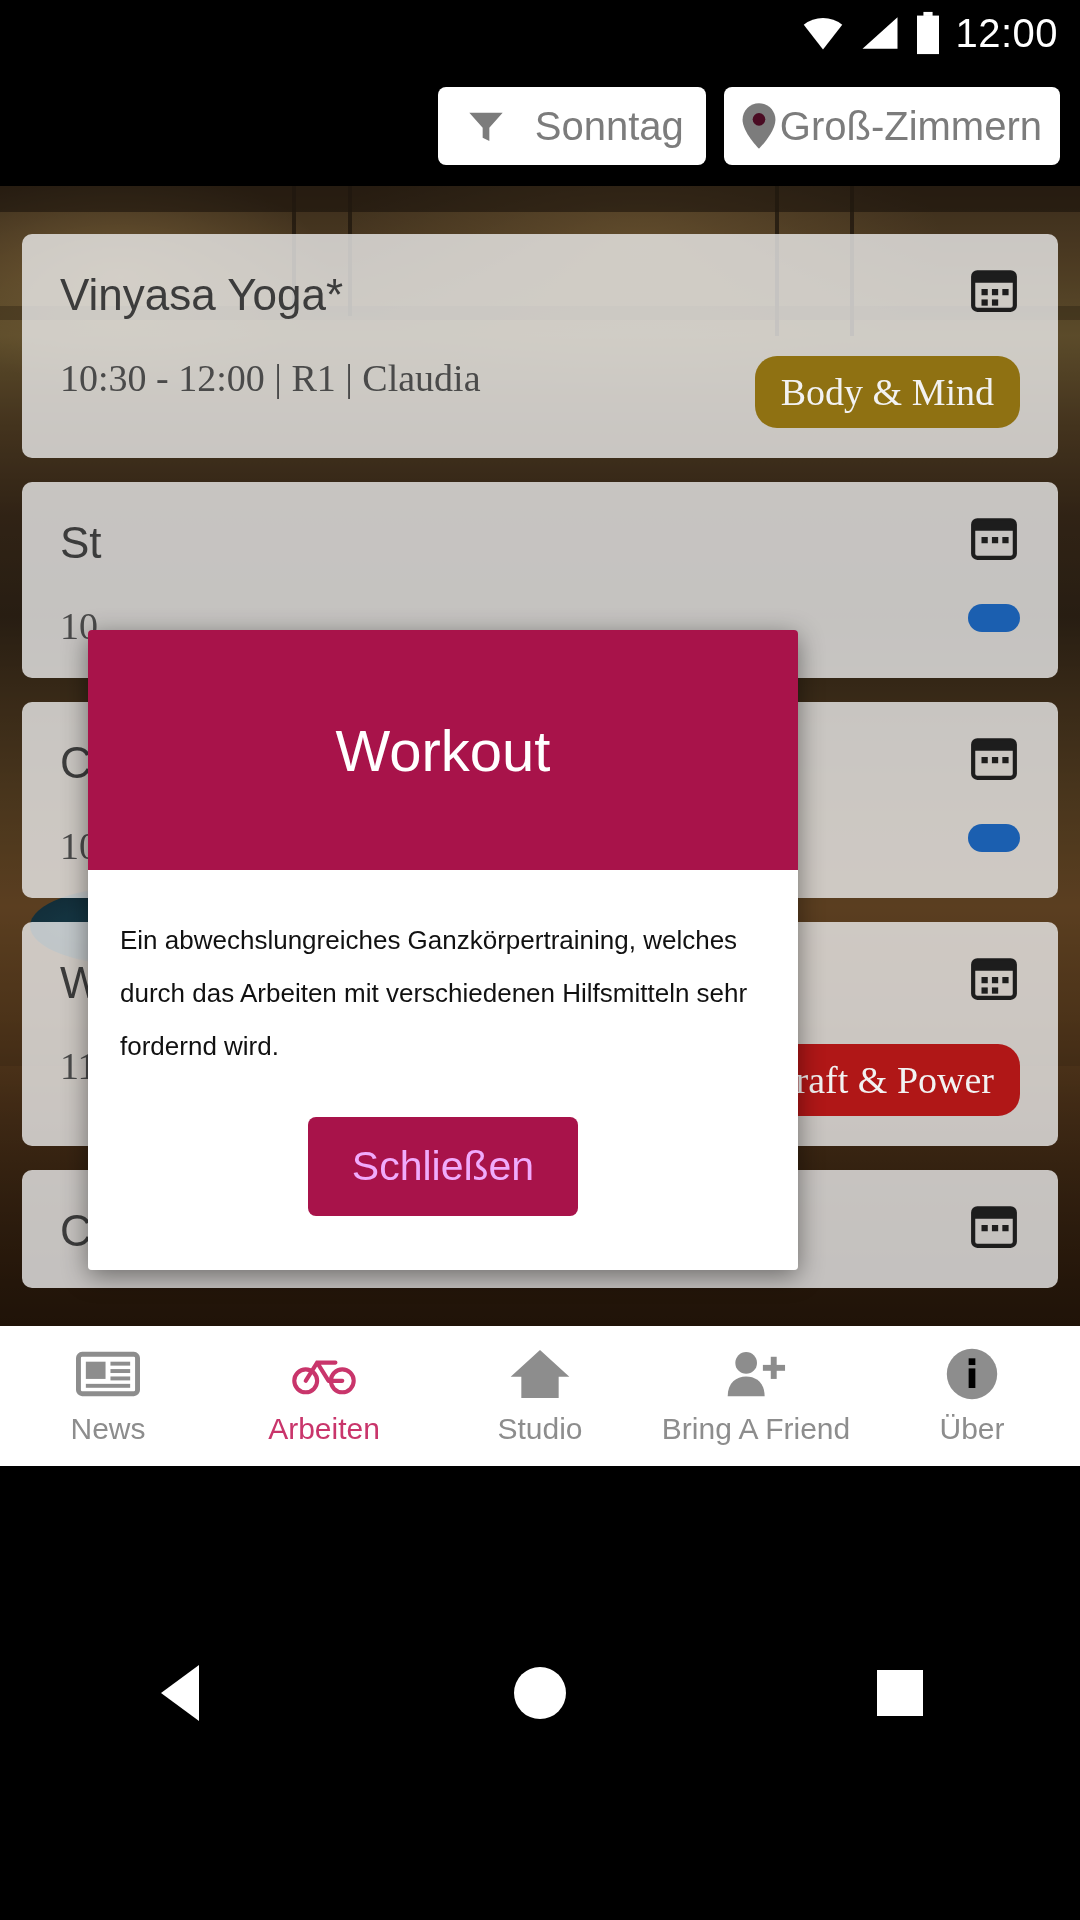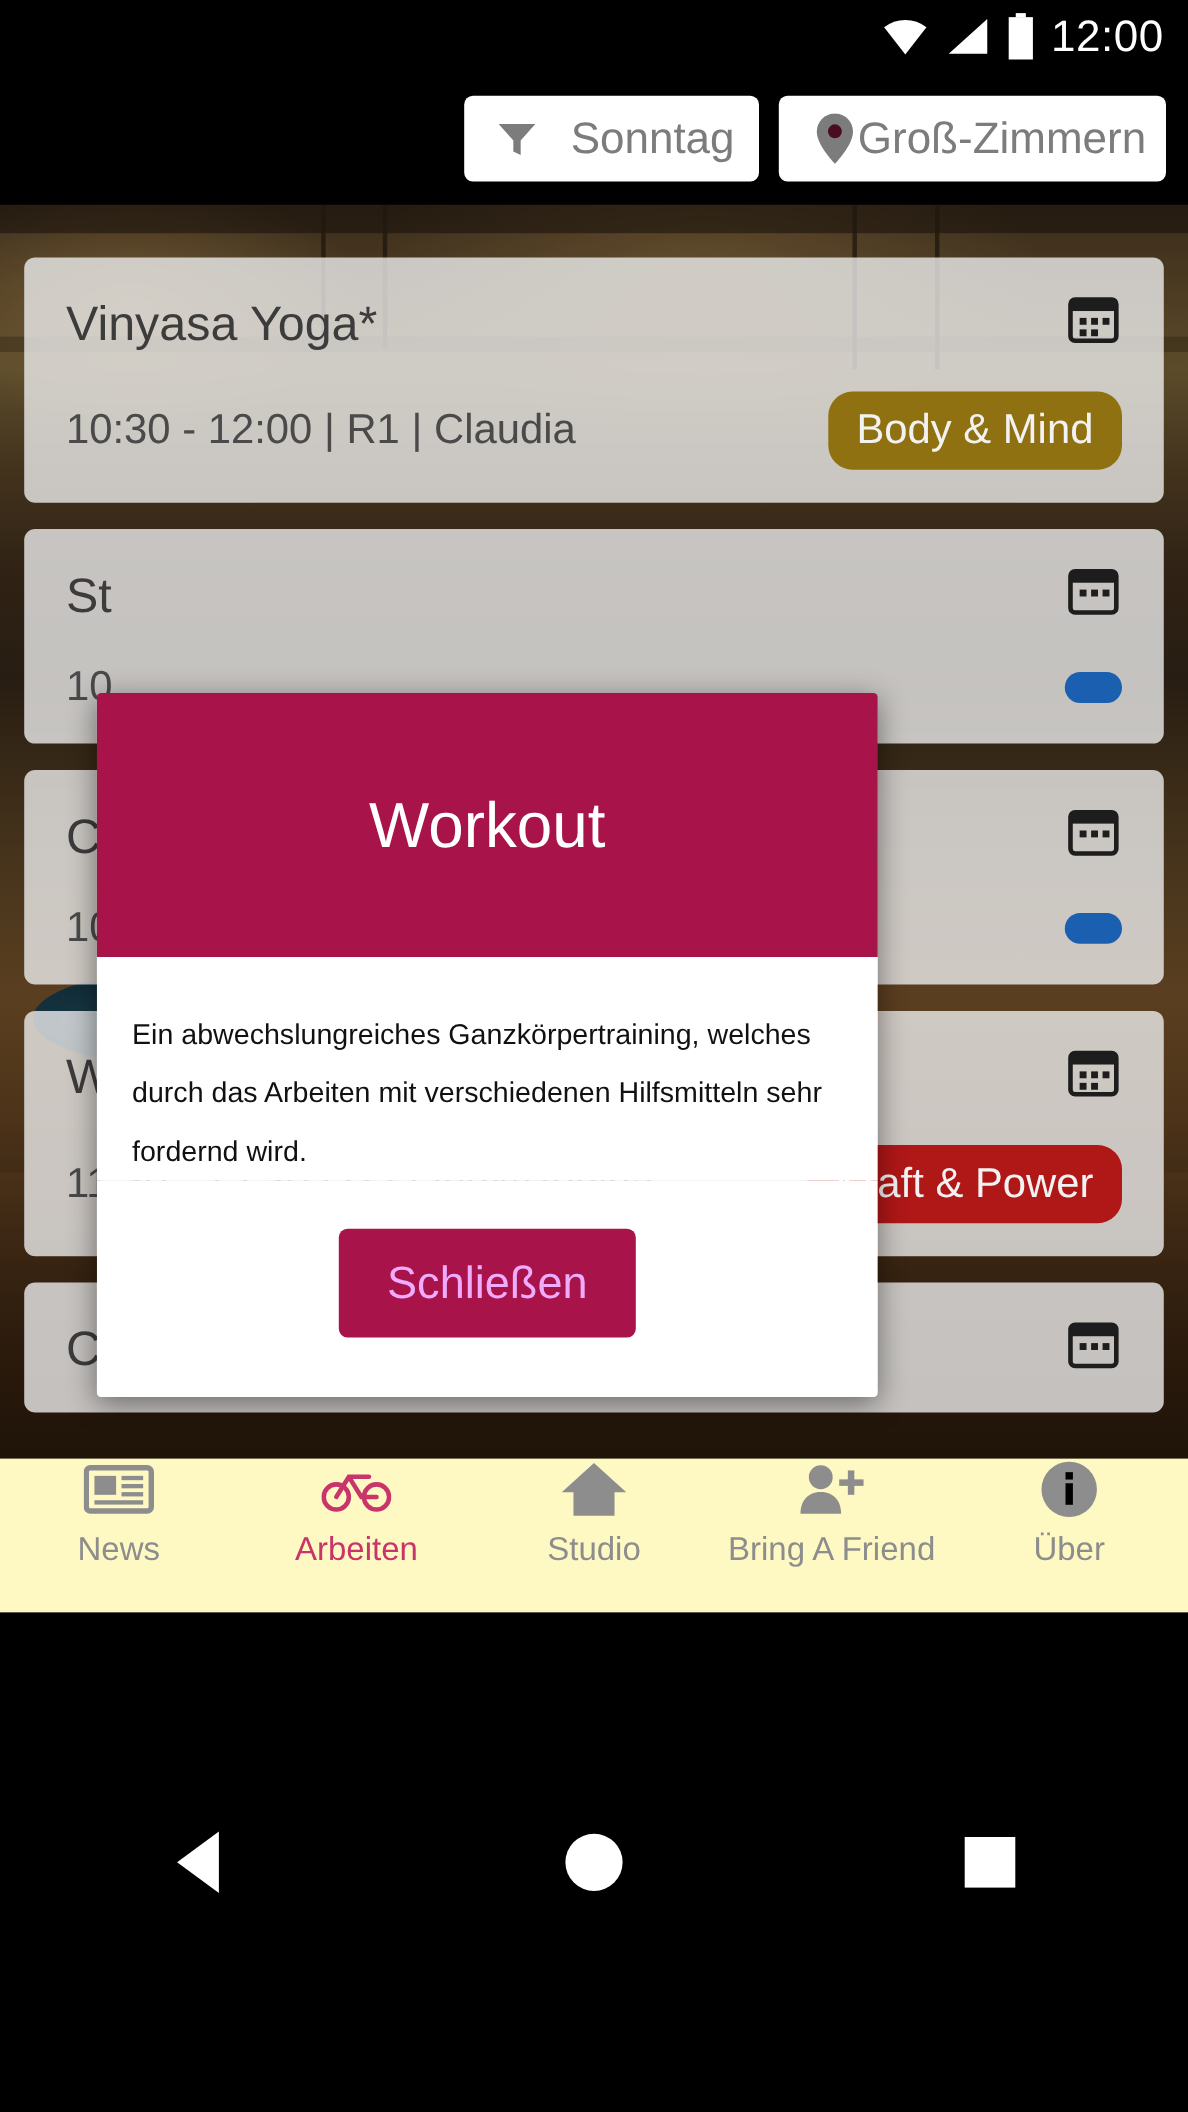--- a/index.html
+++ b/index.html
@@ -38,50 +38,50 @@
   .sb-icon { display:block; }
   #clock { color:#fff; font-size:40px; line-height:40px; letter-spacing:.5px; }
 
   
   #filterbar { position:absolute; left:0; top:66px; width:1080px; height:120px; background:#000;
       display:flex; align-items:center; justify-content:flex-end; gap:18px; padding-right:20px; z-index:40; }
   .chip { height:78px; background:#ffffff; border-radius:8px; display:flex; align-items:center;
       gap:0px; padding:0 26px; }
   .chip .lbl { color:#7c7c7c; font-size:40px; white-space:nowrap; }
   #chip-day { width:268px; justify-content:space-between; padding:0 22px 0 28px; }
-  #chip-loc { padding:0 18px 0 30px; }
+  #chip-loc { padding:0 18px 0 14px; }
   .ico-funnel { width:40px; height:40px; fill:#7c7c7c; }
   .ico-pin { width:42px; height:46px; fill:#7c7c7c; }
 
   
   #list { position:absolute; left:0; top:186px; width:1080px; height:804px; z-index:20;
       padding:48px 22px 0 22px; }
   .card { width:1036px; border-radius:10px; background:rgba(236,236,236,.80);
       margin-bottom:24px; padding:34px 38px 30px 38px; position:relative; }
   .card-title { font-size:44px; color:#3c3c3c; font-weight:400; line-height:54px; }
-  .card-row { margin-top:34px; display:flex; align-items:center; justify-content:space-between; }
+  .card-row { margin-top:34px; display:flex; align-items:flex-start; justify-content:space-between;font-family:Liberation Serif, serif; }
   .card-meta { font-size:38px; color:#4a4a4a; white-space:nowrap; }
   .badge { border-radius:22px; padding:14px 26px; font-size:38px; color:#f2f2f2; white-space:nowrap; }
   .cal-icon { position:absolute; right:38px; top:30px; width:52px; height:50px; }
 
   
   #dialog { position:absolute; left:88px; top:630px; width:710px; border-radius:4px;
       overflow:hidden; z-index:60; box-shadow:0 6px 26px rgba(0,0,0,.45); }
   #dlg-header { background:#a8134a; height:240px; display:flex; align-items:center; justify-content:center; }
   #dlg-title { color:#fff; font-size:58px; font-weight:400; }
   #dlg-body { background:#fff; padding:44px 32px 0 32px; }
   #dlg-text { font-size:26px; line-height:53px; color:#111; }
   #dlg-actions { background:#fff; padding:44px 0 54px 0; display:flex; justify-content:center; }
   #btn-close { background:#a8134a; color:#f0abfc; border:none; border-radius:8px;
       font-size:41px; font-family:"Liberation Sans", sans-serif;
       padding:26px 44px; cursor:pointer; }
 
   
-  #bottomnav { position:absolute; left:0; top:1326px; width:1080px; height:140px; background:#fef9c3;
-      display:flex; align-items:flex-start; z-index:50; }
+  #bottomnav { position:absolute; left:0; top:1326px; width:1080px; height:140px; background:#ffffff;
+      display:flex; align-items:center; z-index:50; }
   .nav-item { flex:1; display:flex; flex-direction:column; align-items:center; gap:10px; }
   .nav-label { font-size:30px; color:#8d8d8d; }
   .nav-item.active .nav-label { color:#c9356b; }
   .nav-ico { width:64px; height:56px; display:block; }
 
   
   #androidnav { position:absolute; left:0; top:1466px; width:1080px; height:454px; background:#000;
       display:flex; align-items:center; justify-content:space-around; z-index:50; }
   #androidnav .btn { width:120px; height:120px; display:flex; align-items:center; justify-content:center; }
   .tri { width:0; height:0; border-top:28px solid transparent; border-bottom:28px solid transparent;

